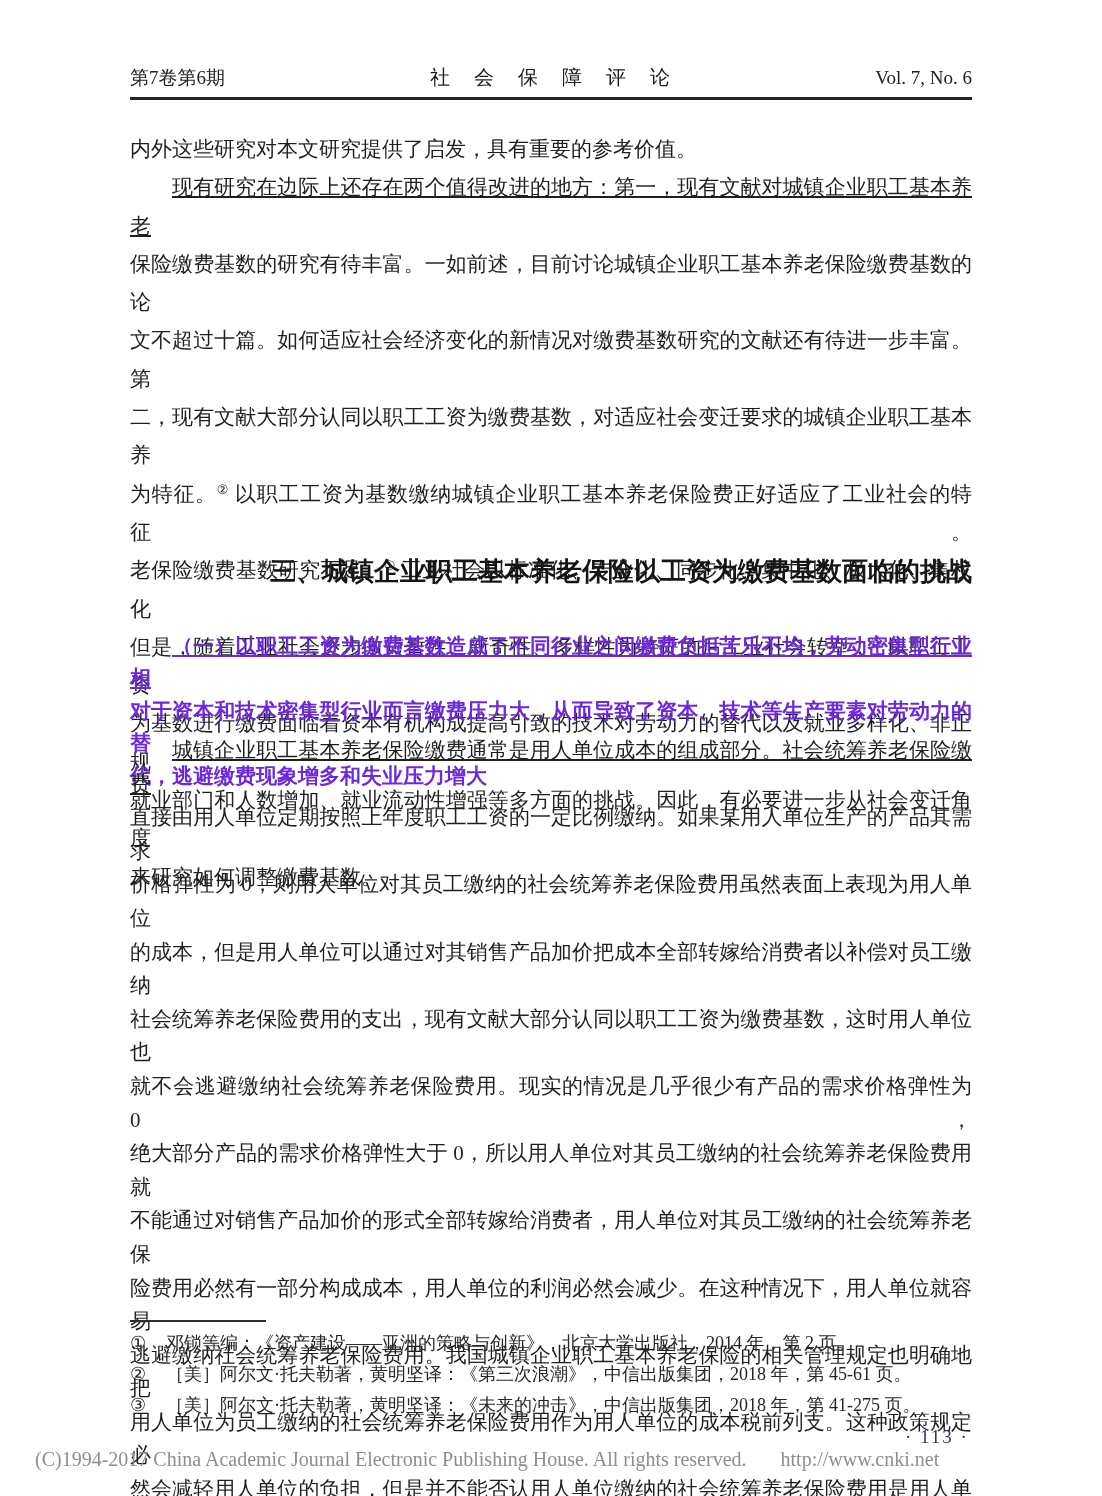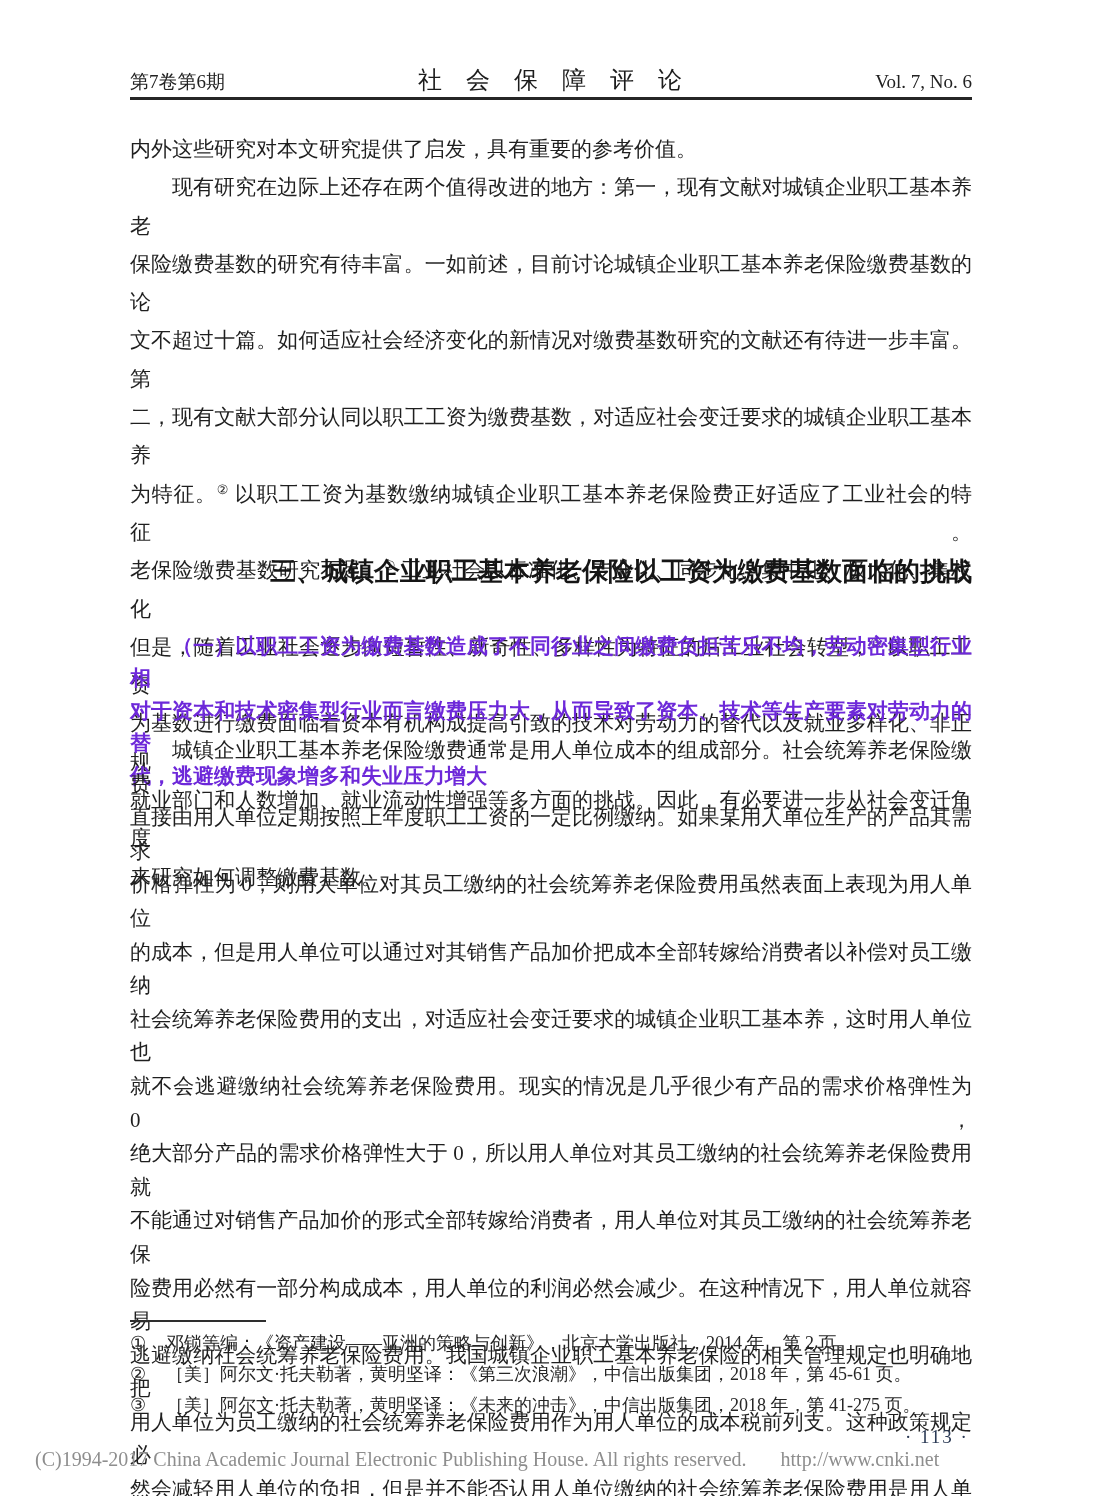--- a/index.html
+++ b/index.html
@@ -13,41 +13,41 @@
     color: #1f1f1f;
   }
   
   .header-row {
     position: absolute;
     top: 64px; left: 130px; width: 842px; height: 30px;
     display: flex; justify-content: space-between; align-items: baseline;
     font-size: 19px; color: #222;
   }
   .journal-title {
-    font-size: 24px;
+    font-size: 20px;
     letter-spacing: 24px;
     padding-left: 24px; 
     color: #1c1c1c;
   }
   .header-rule {
     position: absolute;
     top: 97px; left: 130px; width: 842px; height: 3px;
     background: #262626;
   }
   
   .textblock {
     position: absolute;
     left: 130px; width: 842px;
     font-size: 21px;
   }
   #intro-block   { top: 130px; line-height: 38.3px; }
   #body-block    { top: 734px; line-height: 33.6px; }
   .tline { text-align: justify; text-align-last: justify; }
   .tline.lastline { text-align-last: left; }
-  .tline.indent { text-indent: 42px; }
+  .tline.indent { text-indent: 42px; text-decoration: underline; }
   sup.fnref {
     font-size: 13px;
     line-height: 0;
     vertical-align: 7px;
   }
   
   .section-heading {
     position: absolute;
     top: 549px; left: 130px; width: 842px; height: 44px;
     line-height: 44px;
@@ -134,21 +134,21 @@
       <div class="tline">对于资本和技术密集型行业而言缴费压力大，从而导致了资本、技术等生产要素对劳动力的替</div>
       <div class="tline lastline">代，逃避缴费现象增多和失业压力增大</div>
     </div>
 
   <div class="textblock" id="body-block">
     <div>
         <div class="tline indent">城镇企业职工基本养老保险缴费通常是用人单位成本的组成部分。社会统筹养老保险缴费</div>
         <div class="tline">直接由用人单位定期按照上年度职工工资的一定比例缴纳。如果某用人单位生产的产品其需求</div>
         <div class="tline">价格弹性为 0，则用人单位对其员工缴纳的社会统筹养老保险费用虽然表面上表现为用人单位</div>
         <div class="tline">的成本，但是用人单位可以通过对其销售产品加价把成本全部转嫁给消费者以补偿对员工缴纳</div>
-        <div class="tline">社会统筹养老保险费用的支出，对适应社会变迁要求的城镇企业职工基本养，这时用人单位也</div>
+        <div class="tline">社会统筹养老保险费用的支出，现有文献大部分认同以职工工资为缴费基数，这时用人单位也</div>
         <div class="tline">就不会逃避缴纳社会统筹养老保险费用。现实的情况是几乎很少有产品的需求价格弹性为 0，</div>
         <div class="tline">绝大部分产品的需求价格弹性大于 0，所以用人单位对其员工缴纳的社会统筹养老保险费用就</div>
         <div class="tline">不能通过对销售产品加价的形式全部转嫁给消费者，用人单位对其员工缴纳的社会统筹养老保</div>
         <div class="tline">险费用必然有一部分构成成本，用人单位的利润必然会减少。在这种情况下，用人单位就容易</div>
         <div class="tline">逃避缴纳社会统筹养老保险费用。我国城镇企业职工基本养老保险的相关管理规定也明确地把</div>
         <div class="tline">用人单位为员工缴纳的社会统筹养老保险费用作为用人单位的成本税前列支。这种政策规定必</div>
         <div class="tline">然会减轻用人单位的负担，但是并不能否认用人单位缴纳的社会统筹养老保险费用是用人单位</div>
       </div>
   </div>
 

